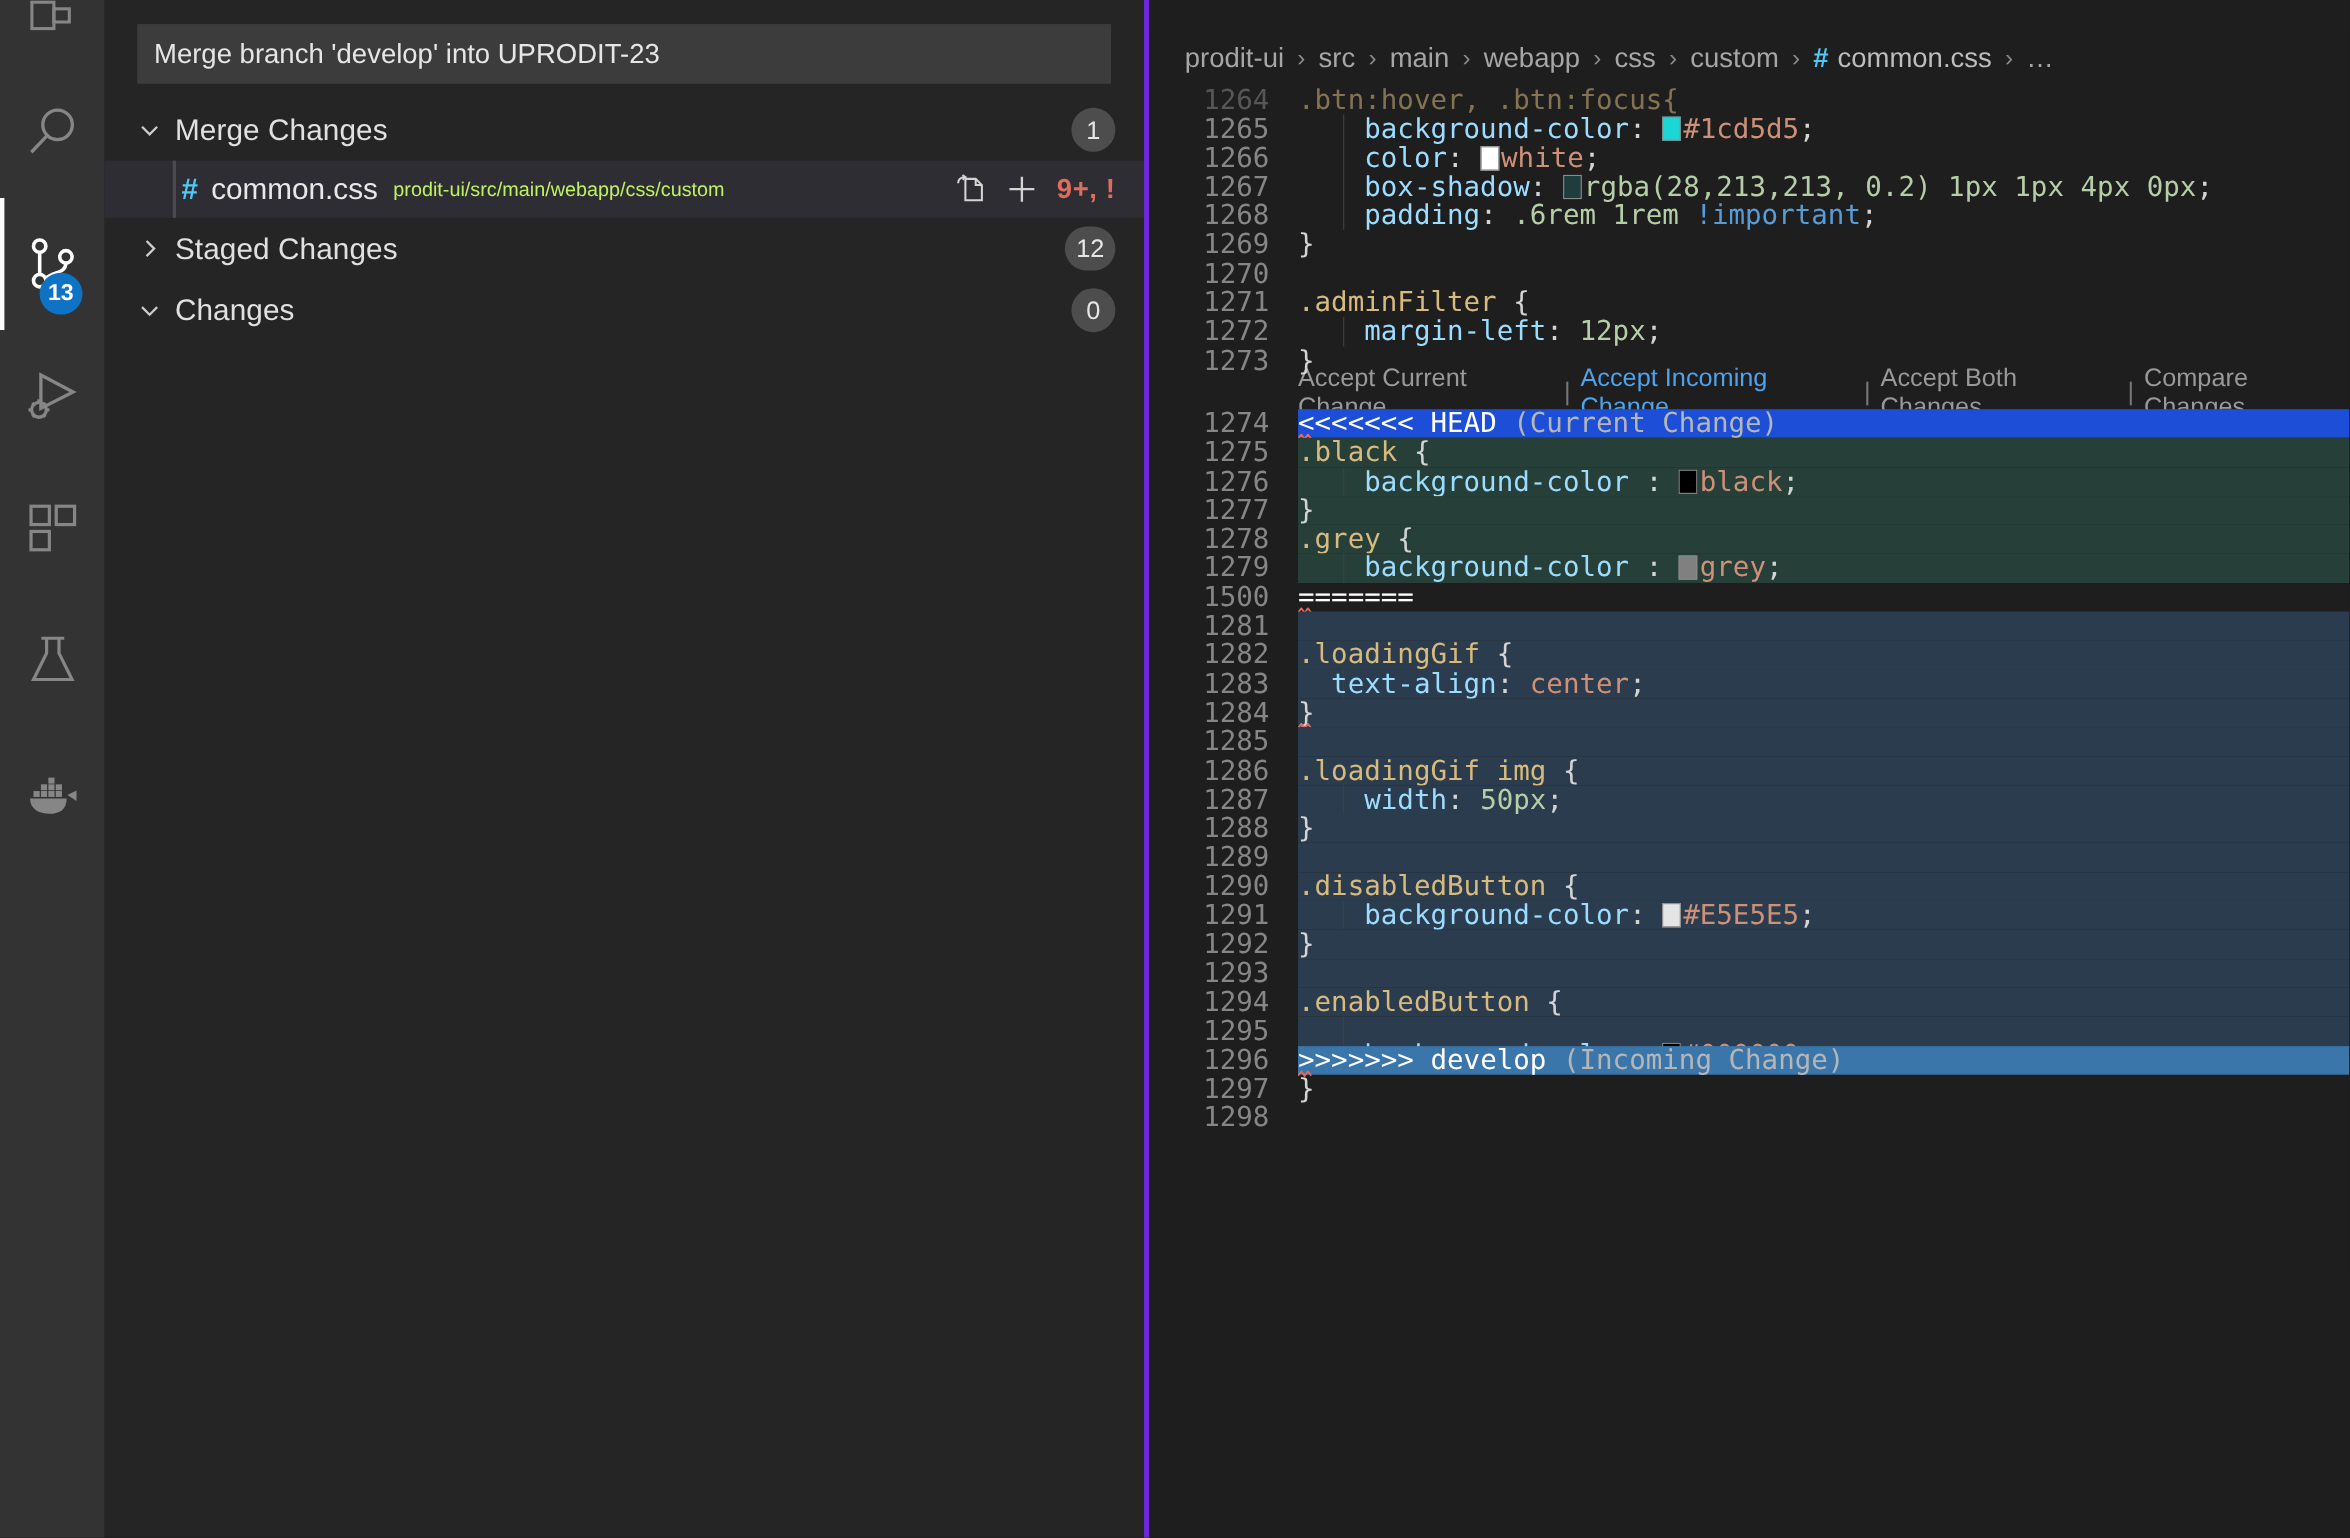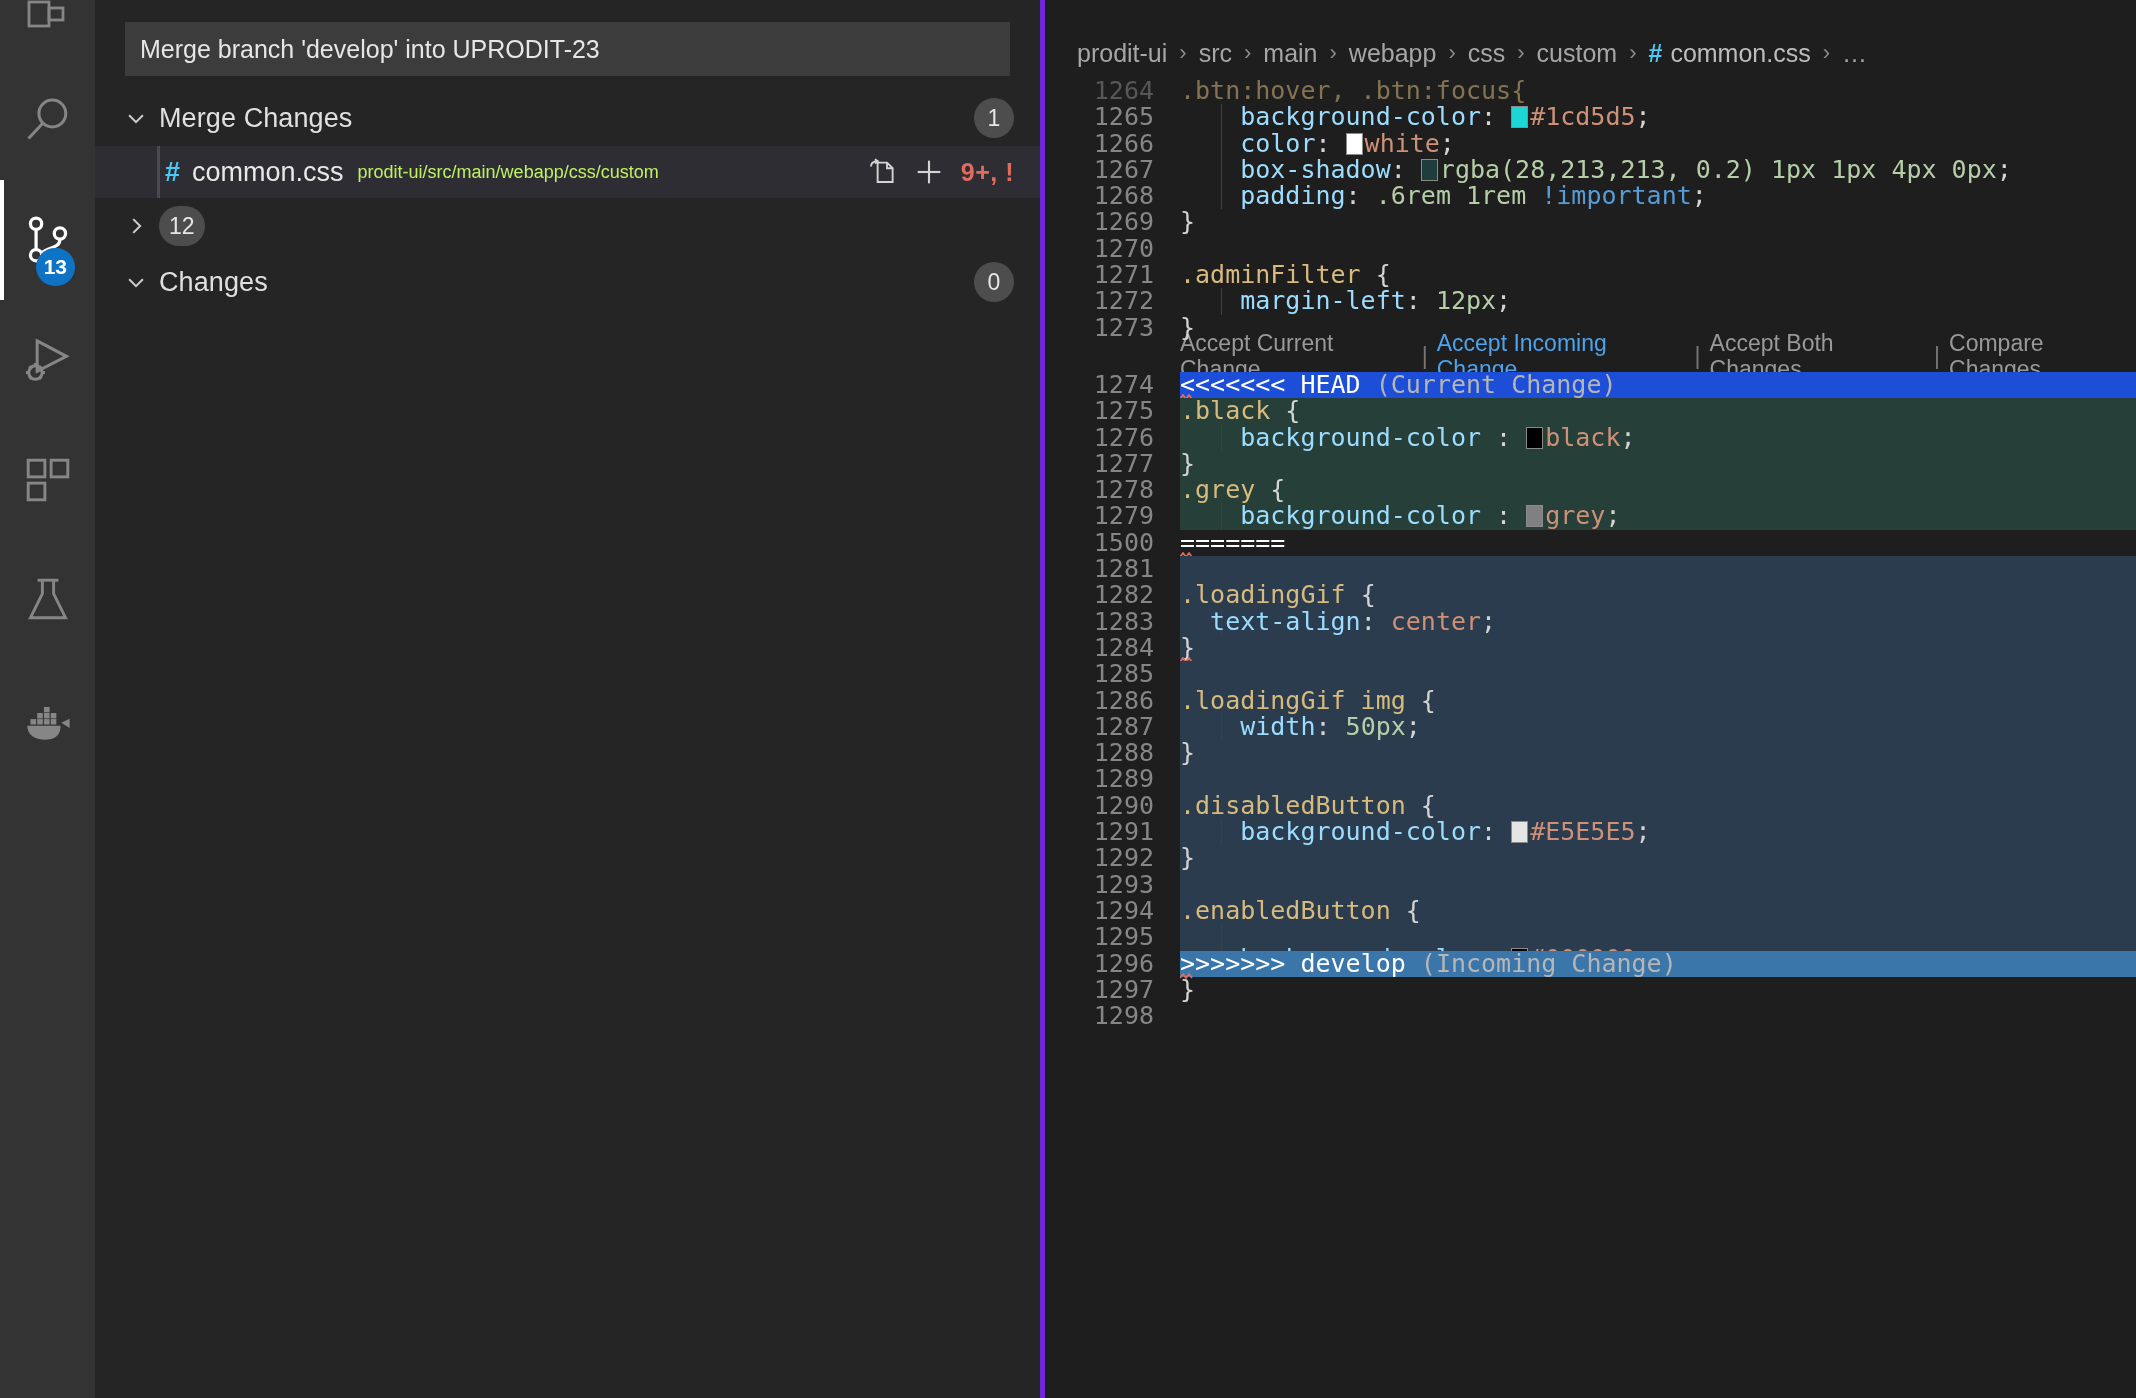--- a/index.html
+++ b/index.html
@@ -356,20 +356,21 @@
         <span class="file-status">9+, !</span>
       </span>
     </div>
 
     <div class="section-header">
       <span class="chev">
         <svg width="22" height="22" viewBox="0 0 16 16" fill="none" stroke="currentColor" stroke-width="1.5">
             <path d="M6 3 L11 8 L6 13"></path>
           </svg>
       </span>
+      <span class="section-title">Staged Changes</span>
       <span class="count-badge">12</span>
     </div>
 
     <div class="section-header">
       <span class="chev">
         <svg width="22" height="22" viewBox="0 0 16 16" fill="none" stroke="currentColor" stroke-width="1.5">
             <path d="M3 6 L8 11 L13 6"></path>
           </svg>
       </span>
       <span class="section-title">Changes</span>

